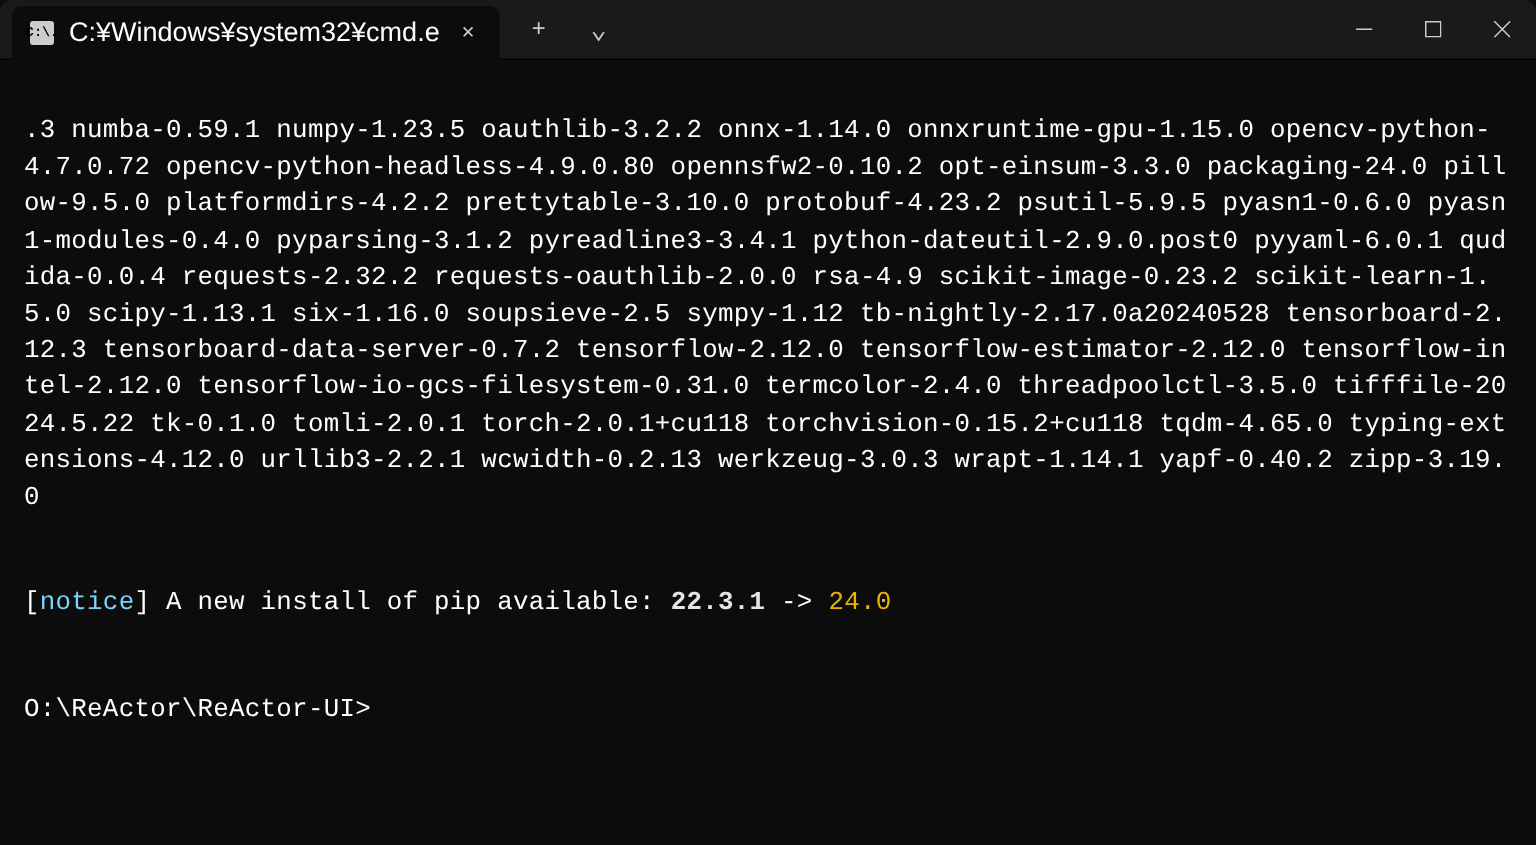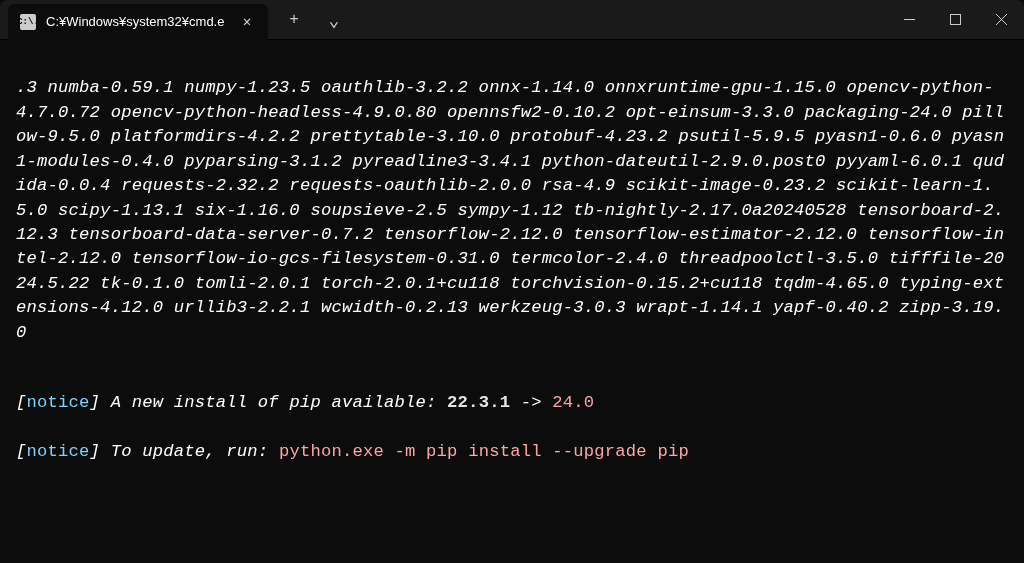--- a/index.html
+++ b/index.html
@@ -39,21 +39,21 @@
     color: #000;
     font-size: 9px;
     display: flex;
     align-items: center;
     justify-content: center;
     font-weight: bold;
     border-radius: 2px;
   }
   .tab-title {
     color: #ffffff;
-    font-size: 13px;
+    font-size: 18px;
     font-family: 'Segoe UI', sans-serif;
     flex: 1;
     white-space: nowrap;
     overflow: hidden;
     text-overflow: ellipsis;
   }
   .tab-close {
     color: #ccc;
     font-size: 14px;
     cursor: pointer;
@@ -95,24 +95,24 @@
   }
   .win-btn svg { width: 11px; height: 11px; }
   .terminal {
     padding: 12px 16px;
     font-size: 17.2px;
     line-height: 1.42;
     letter-spacing: 0.2px;
     white-space: pre-wrap;
     word-break: break-all;
   }
-  .white { color: #ffffff; font-style: italic; }
+  .white { color: #ffffff; }
   .blue { color: #7dd3fc; }
   .red { color: #e5e5e5; font-weight: bold; }
-  .green { color: #fca5a5; }
+  .green { color: #eab308; }
   .prompt-line { margin-top: 22px; }
   .packages-block { margin-bottom: 22px; }
 </style>
 </head>
 <body>
 
 <div class="titlebar">
   <div class="tab">
     <div class="tab-icon">C:\.</div>
     <div class="tab-title">C:¥Windows¥system32¥cmd.e</div>
@@ -138,14 +138,14 @@
           <line x1="0" y1="0" x2="11" y2="11" stroke="#ccc" stroke-width="1"></line>
           <line x1="11" y1="0" x2="0" y2="11" stroke="#ccc" stroke-width="1"></line>
         </svg>
     </div>
   </div>
 </div>
 
 <div class="terminal">
 <div class="white packages-block">.3 numba-0.59.1 numpy-1.23.5 oauthlib-3.2.2 onnx-1.14.0 onnxruntime-gpu-1.15.0 opencv-python-4.7.0.72 opencv-python-headless-4.9.0.80 opennsfw2-0.10.2 opt-einsum-3.3.0 packaging-24.0 pillow-9.5.0 platformdirs-4.2.2 prettytable-3.10.0 protobuf-4.23.2 psutil-5.9.5 pyasn1-0.6.0 pyasn1-modules-0.4.0 pyparsing-3.1.2 pyreadline3-3.4.1 python-dateutil-2.9.0.post0 pyyaml-6.0.1 qudida-0.0.4 requests-2.32.2 requests-oauthlib-2.0.0 rsa-4.9 scikit-image-0.23.2 scikit-learn-1.5.0 scipy-1.13.1 six-1.16.0 soupsieve-2.5 sympy-1.12 tb-nightly-2.17.0a20240528 tensorboard-2.12.3 tensorboard-data-server-0.7.2 tensorflow-2.12.0 tensorflow-estimator-2.12.0 tensorflow-intel-2.12.0 tensorflow-io-gcs-filesystem-0.31.0 termcolor-2.4.0 threadpoolctl-3.5.0 tifffile-2024.5.22 tk-0.1.0 tomli-2.0.1 torch-2.0.1+cu118 torchvision-0.15.2+cu118 tqdm-4.65.0 typing-extensions-4.12.0 urllib3-2.2.1 wcwidth-0.2.13 werkzeug-3.0.3 wrapt-1.14.1 yapf-0.40.2 zipp-3.19.0</div>
 <div><span class="white">[</span><span class="blue">notice</span><span class="white">]</span><span class="white"> A new install of pip available: </span><span class="red">22.3.1</span><span class="white"> -&gt; </span><span class="green">24.0</span></div>
-<div><span class="white">[</span><span class="blue">notice</span><span class="white">]</span><span class="white"> To update, run: </span><span class="green">python.exe -m pip install --upgrade pip</span></div>
+<div class="white prompt-line">O:\ReActor\ReActor-UI&gt;</div>
 </div>
 
 </body></html>

